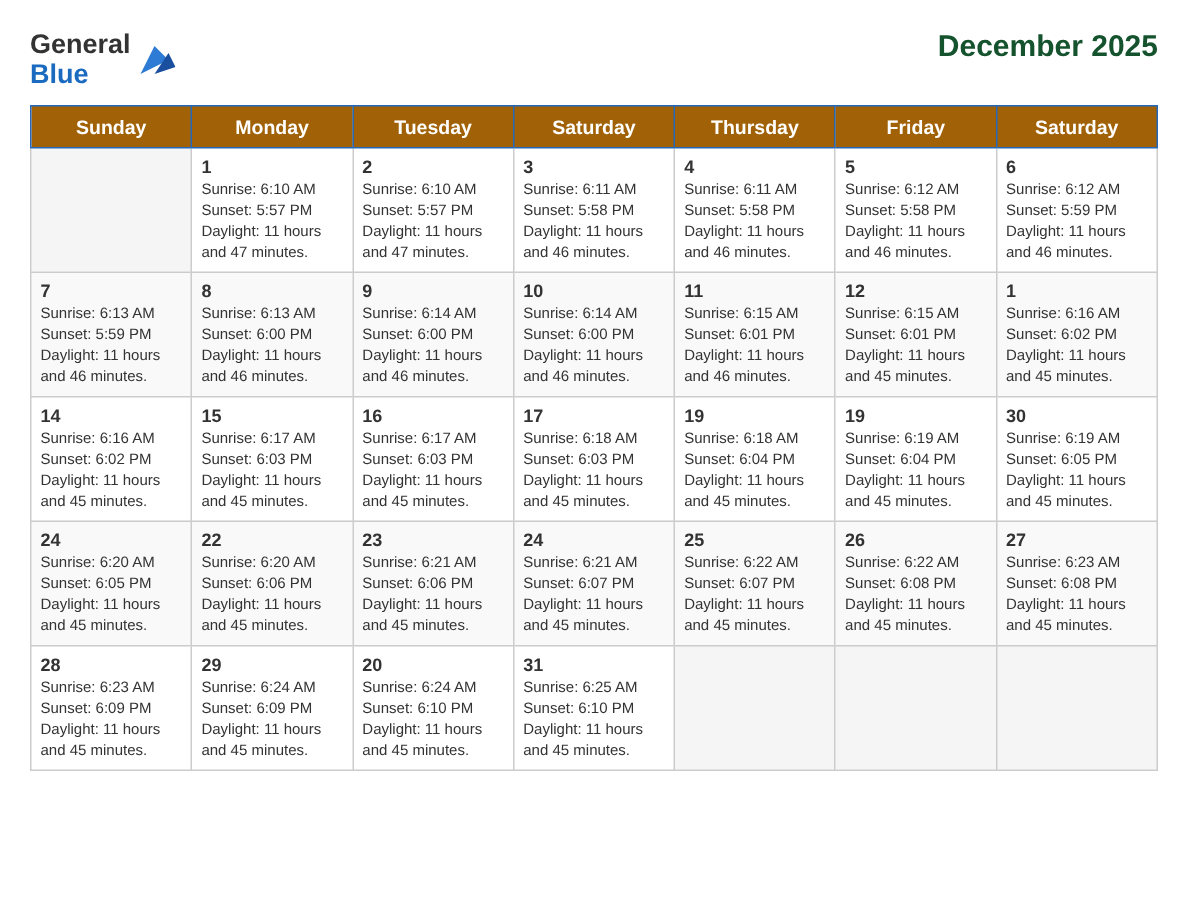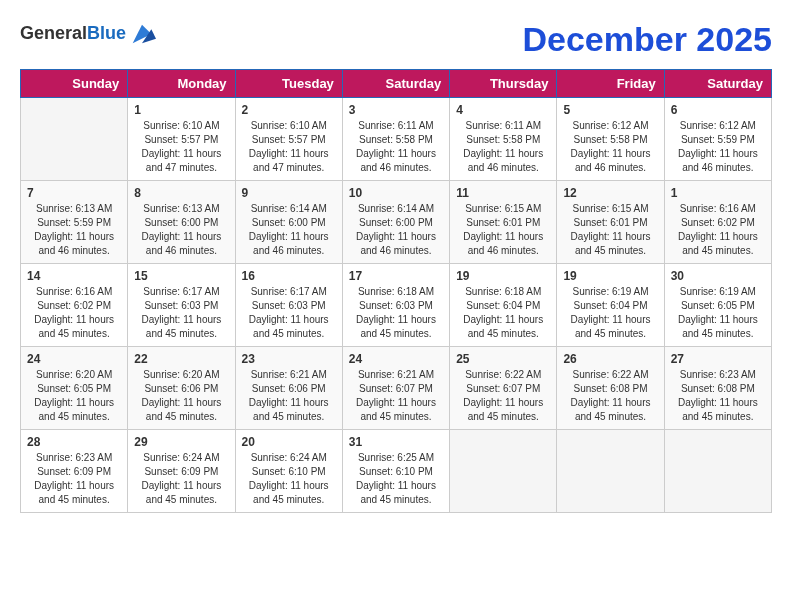--- a/index.html
+++ b/index.html
@@ -15,21 +15,21 @@
       justify-content: space-between;
       align-items: flex-start;
       margin-bottom: 10px;
     }
     .logo {
       display: flex;
       align-items: center;
     }
     .logo-text {
       display: flex;
-      flex-direction: row;
+      flex-direction: column;
       line-height: 1.1;
     }
     .logo-general {
       font-size: 18px;
       font-weight: bold;
       color: #333;
     }
     .logo-blue {
       font-size: 18px;
       font-weight: bold;
@@ -37,40 +37,40 @@
     }
     .logo-icon {
       width: 28px;
       height: 28px;
       margin-left: 2px;
     }
     .title-section {
       text-align: right;
     }
     .main-title {
-      font-size: 34px;
-      font-weight: bold;
-      color: #1d4ed8;
+      font-size: 20px;
+      font-weight: bold;
+      color: #14532d;
     }
     .subtitle {
       font-size: 14px;
       color: #555;
     }
     .calendar {
       width: 100%;
       border-collapse: collapse;
       border: 1px solid #ccc;
     }
     .calendar th {
-      background-color: #be185d;
+      background-color: #a16207;
       color: #fff;
       padding: 6px 8px;
       font-size: 13px;
       font-weight: bold;
-      text-align: right;
+      text-align: center;
       border: 1px solid #2567b8;
     }
     .calendar td {
       vertical-align: top;
       padding: 5px 6px;
       border: 1px solid #ccc;
       width: 107px;
       min-height: 80px;
       font-size: 10.5px;
       color: #333;
@@ -82,21 +82,20 @@
     .day-number {
       font-size: 12px;
       font-weight: bold;
       display: block;
       margin-bottom: 2px;
     }
     .day-info {
       font-size: 10px;
       line-height: 1.4;
       color: #333;
-      text-align: center;
     }
     .empty-cell {
       background: #f5f5f5 !important;
     }
   </style>
 </head>
 <body>
 
 <div class="header">
   <div class="logo">

